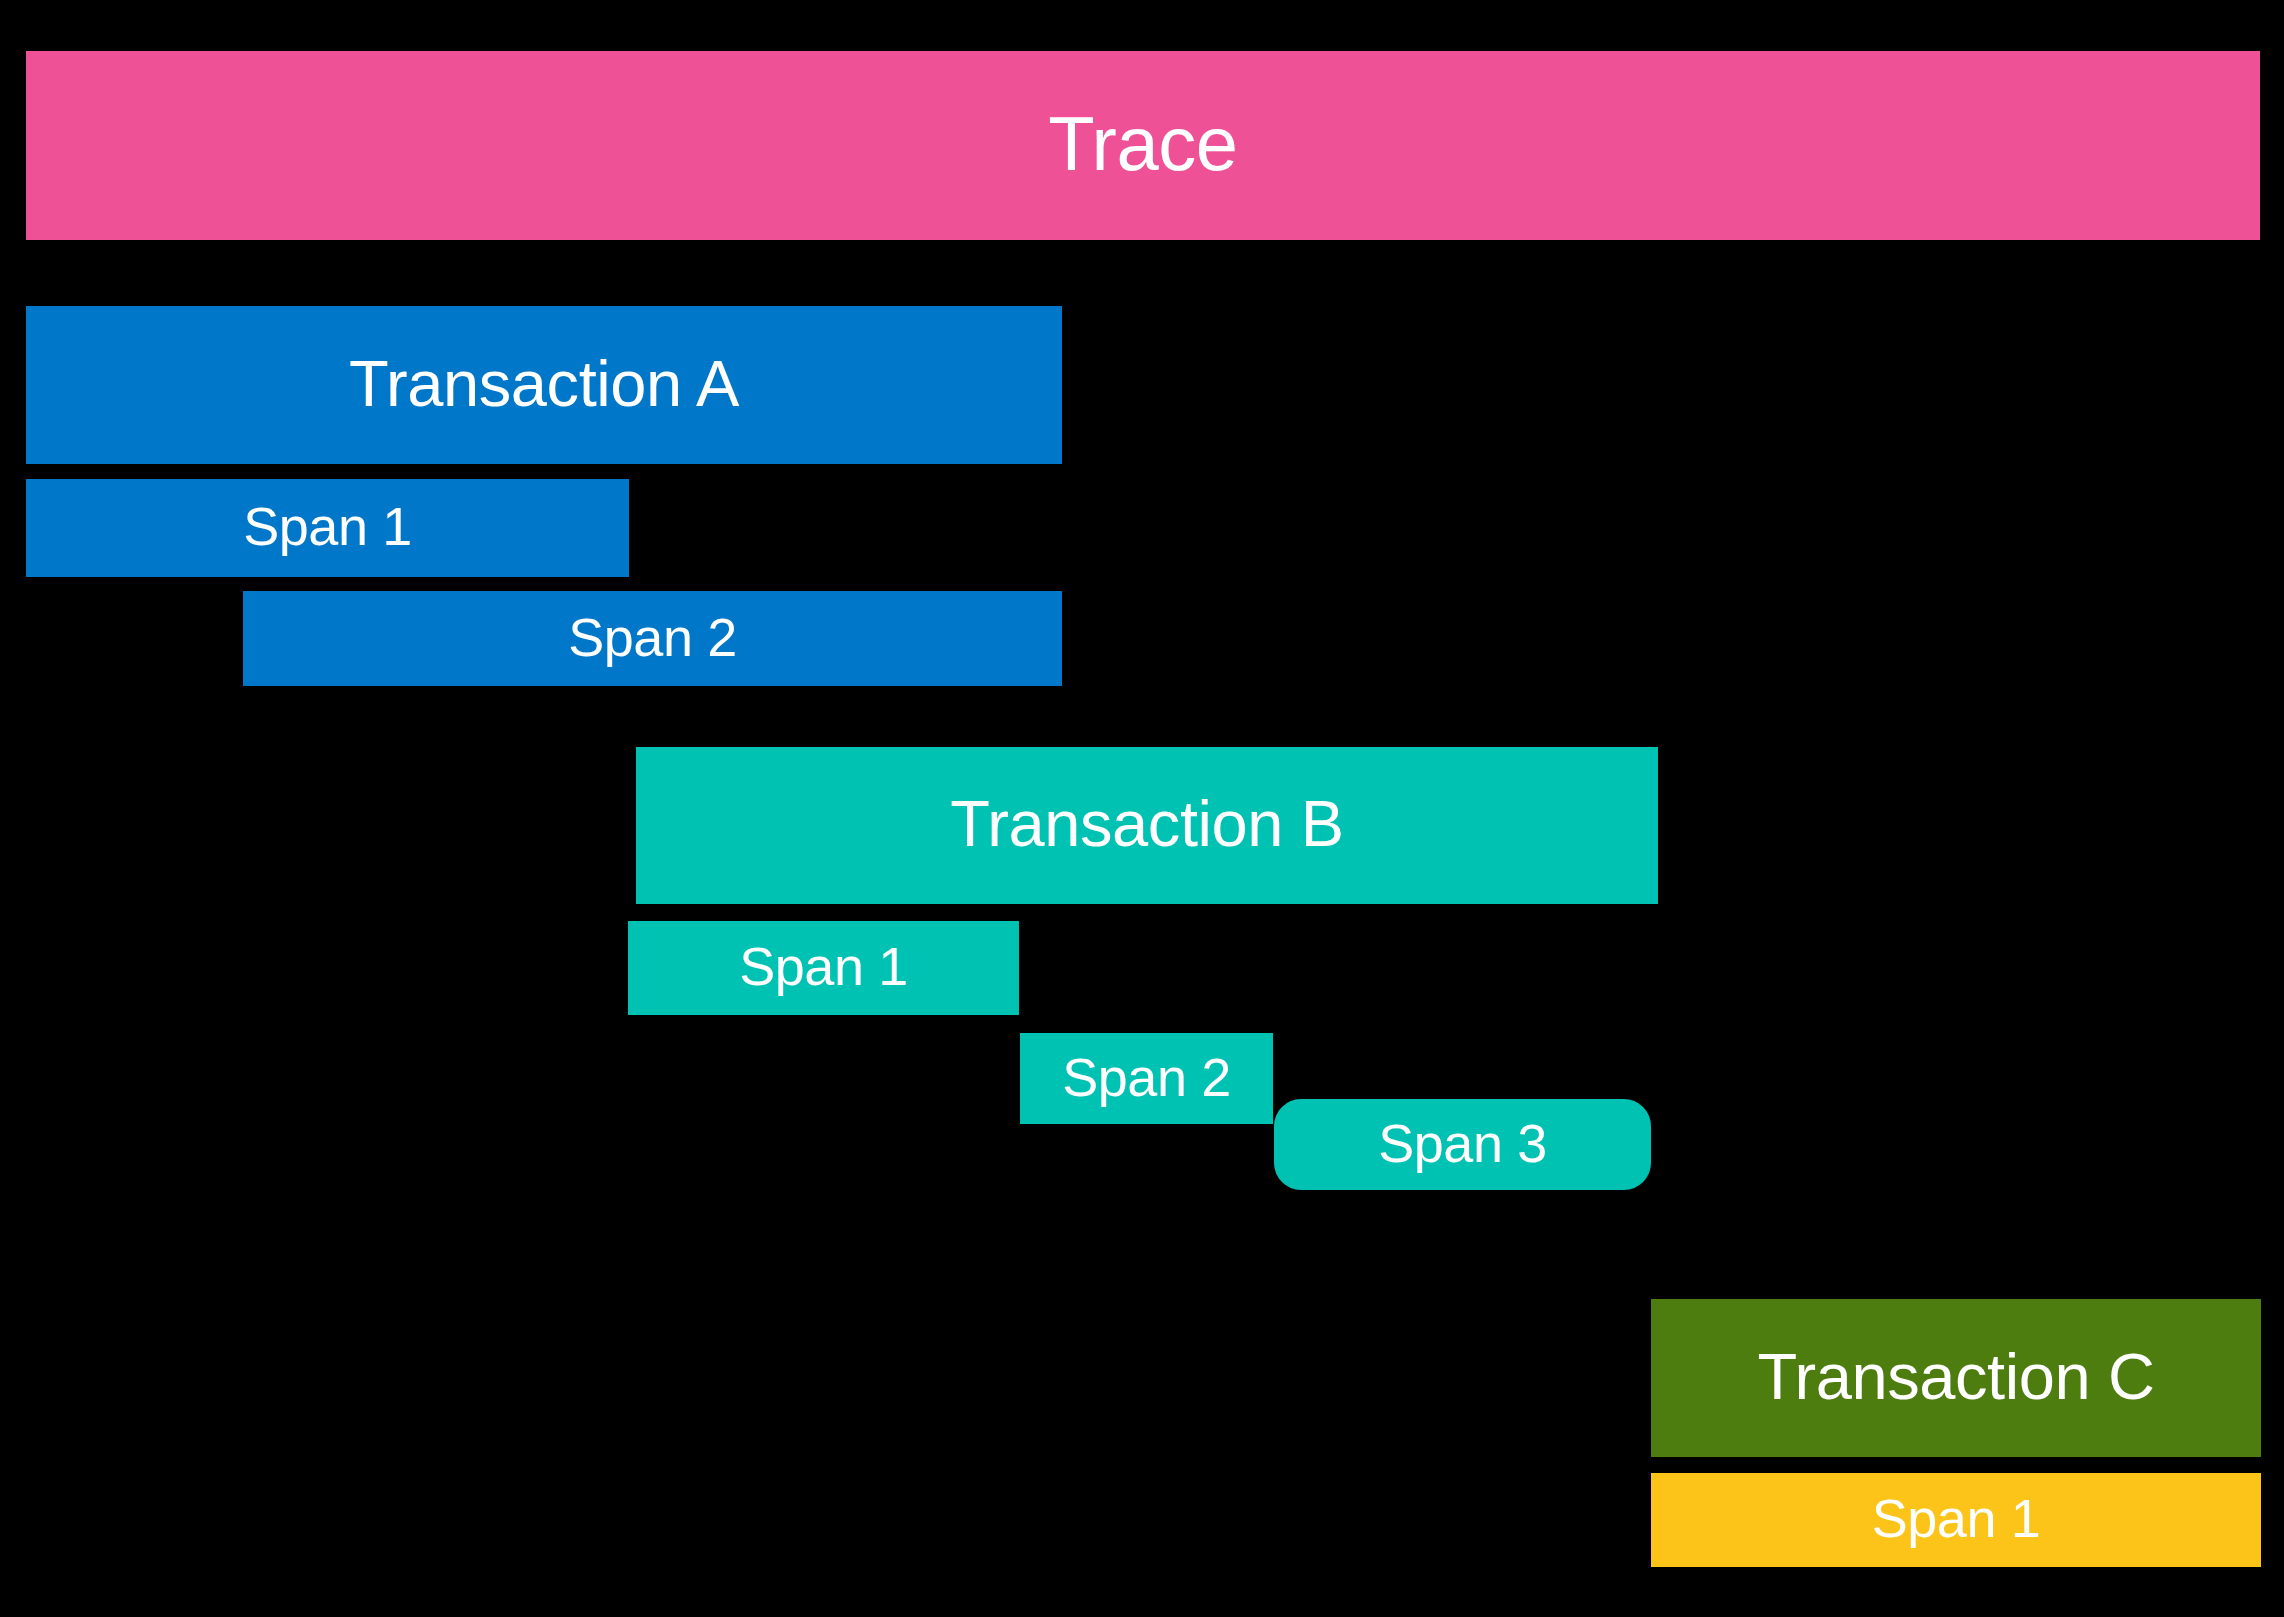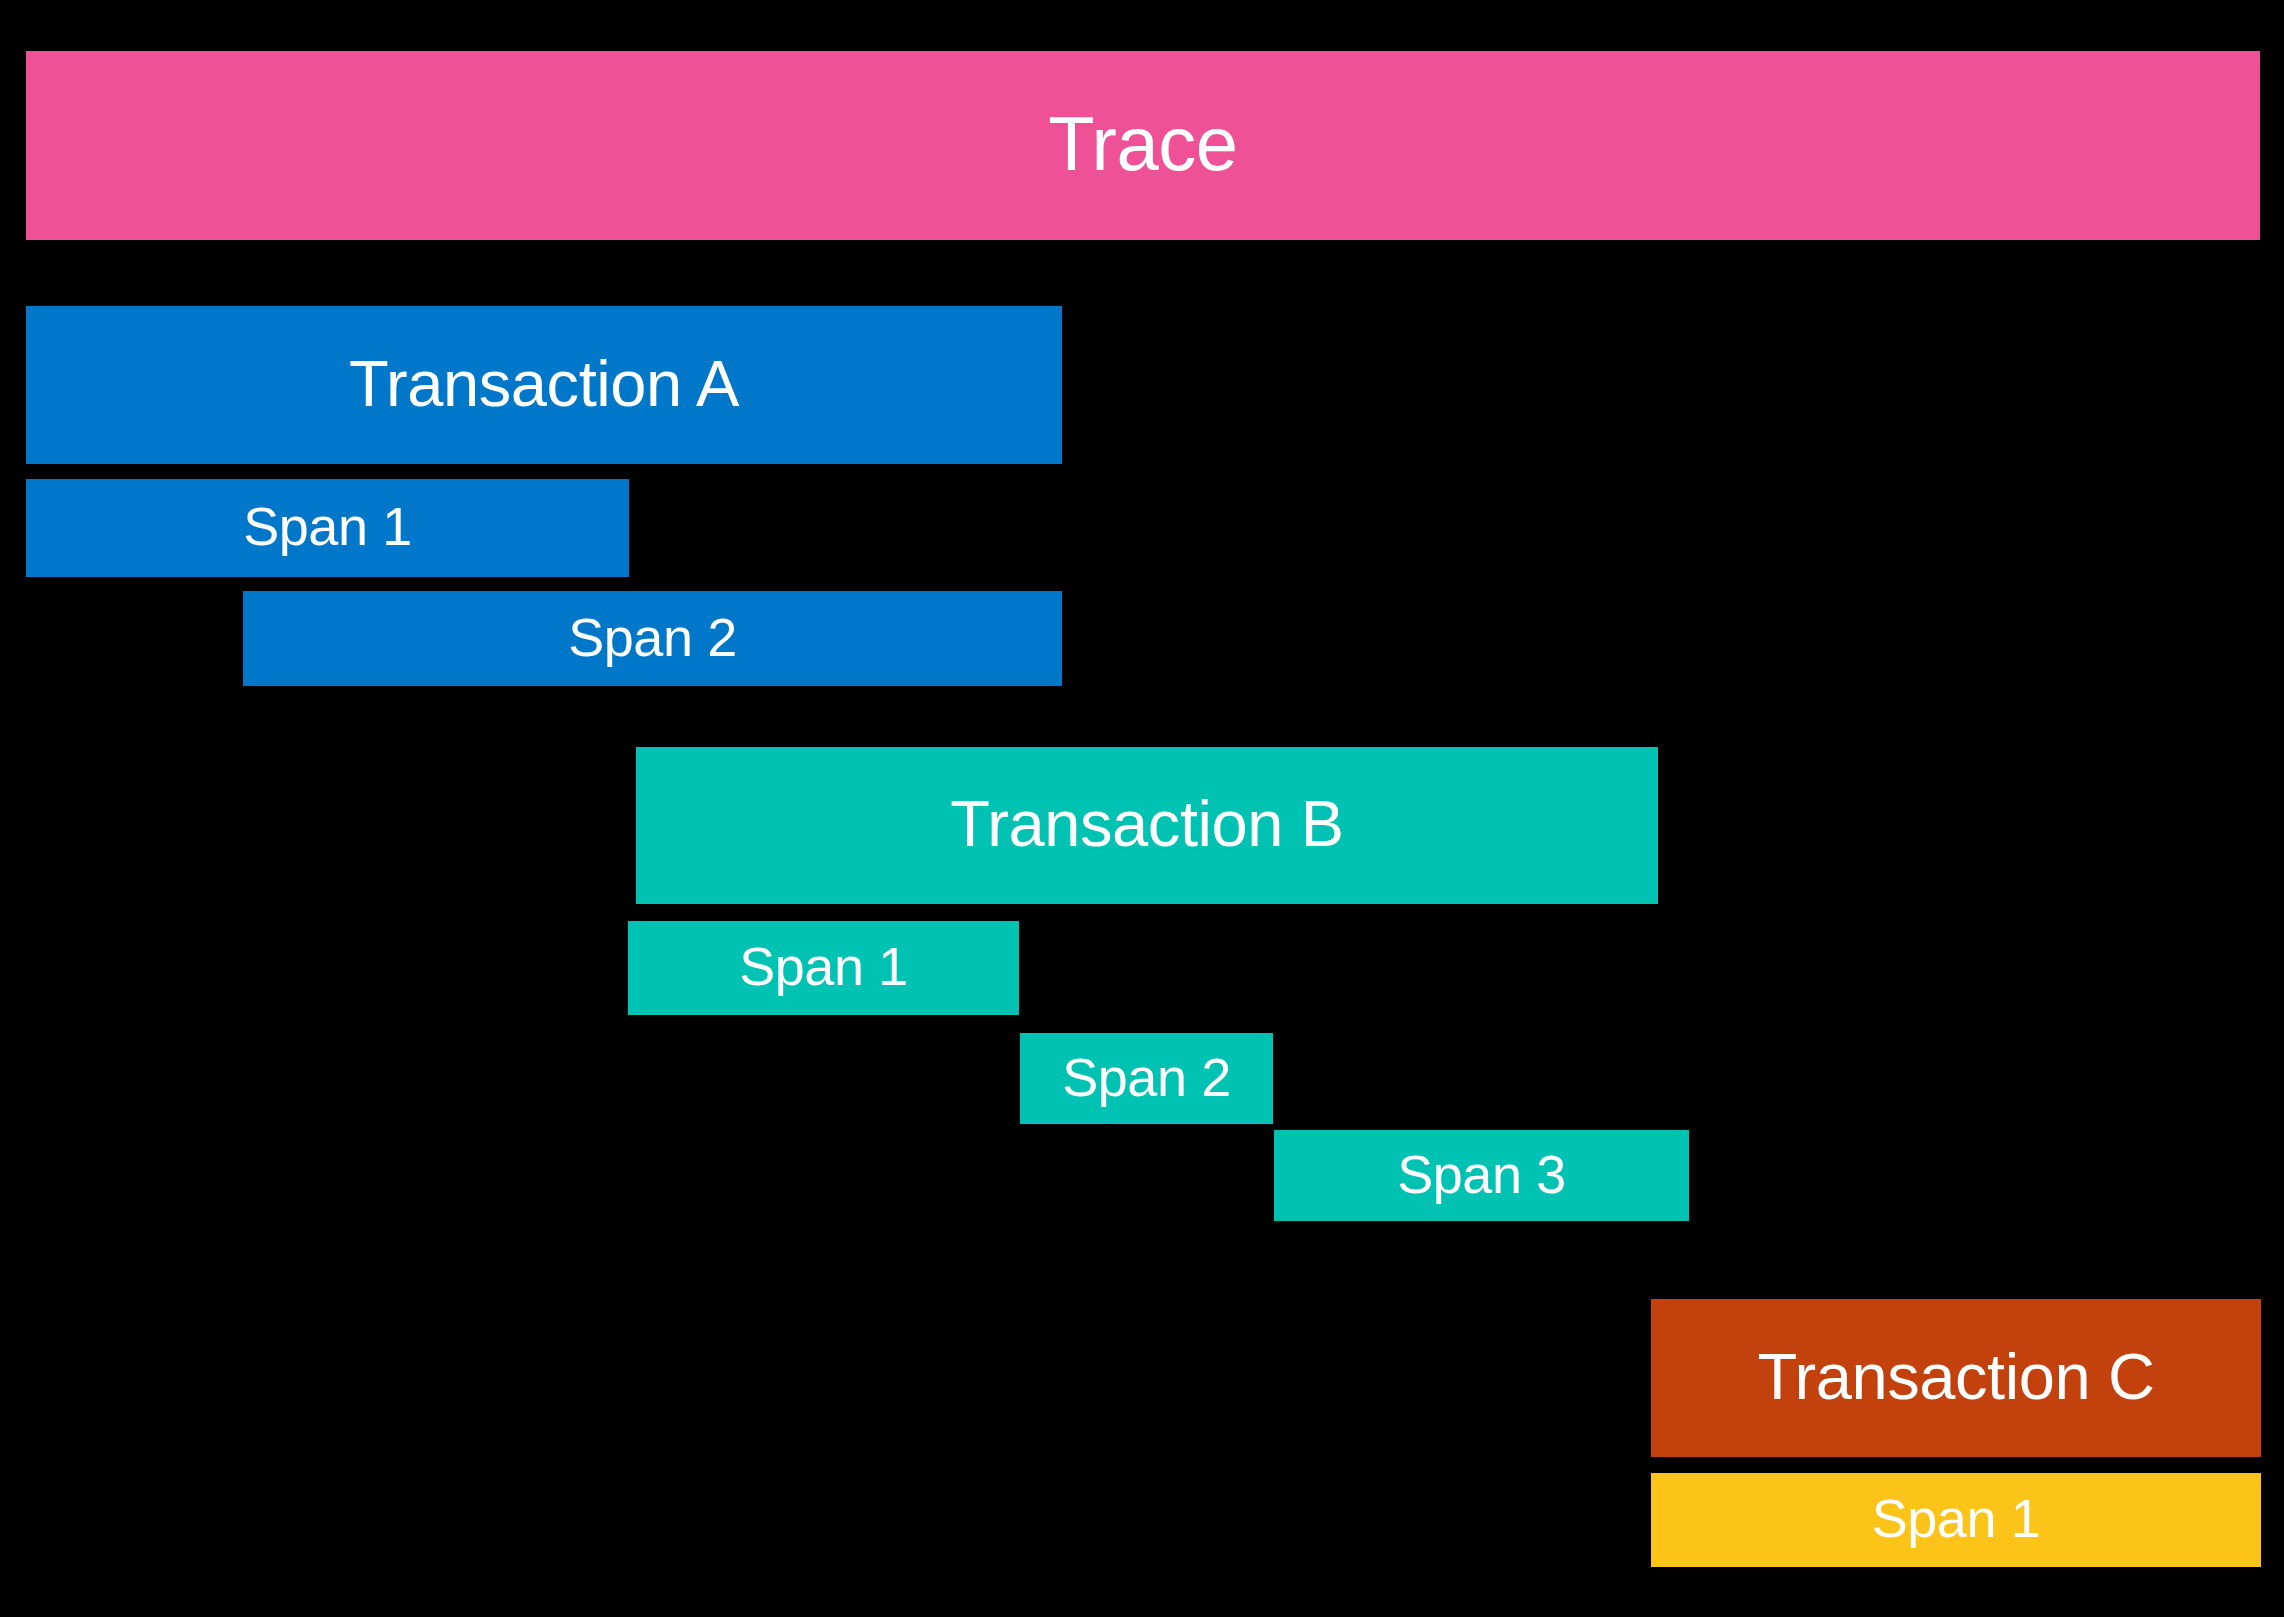--- a/index.html
+++ b/index.html
@@ -89,33 +89,34 @@
   .txb-span2 {
     left: 1020px;
     top: 1033px;
     width: 253px;
     height: 91px;
     background: #00c2b2;
     font-size: 54px;
   }
   .txb-span3 {
     left: 1274px;
-    top: 1130px;
-    width: 415px;
+    top: 1099px;
+    width: 377px;
     height: 91px;
     background: #00c2b2;
     font-size: 54px;
+    border-radius: 27px;
   }
   
   .txc-bar {
     left: 1651px;
     top: 1299px;
     width: 610px;
     height: 158px;
-    background: #c2410c;
+    background: #4d7c0f;
     font-size: 65px;
   }
   .txc-span1 {
     left: 1651px;
     top: 1473px;
     width: 610px;
     height: 94px;
     background: #fcc419;
     font-size: 54px;
   }

